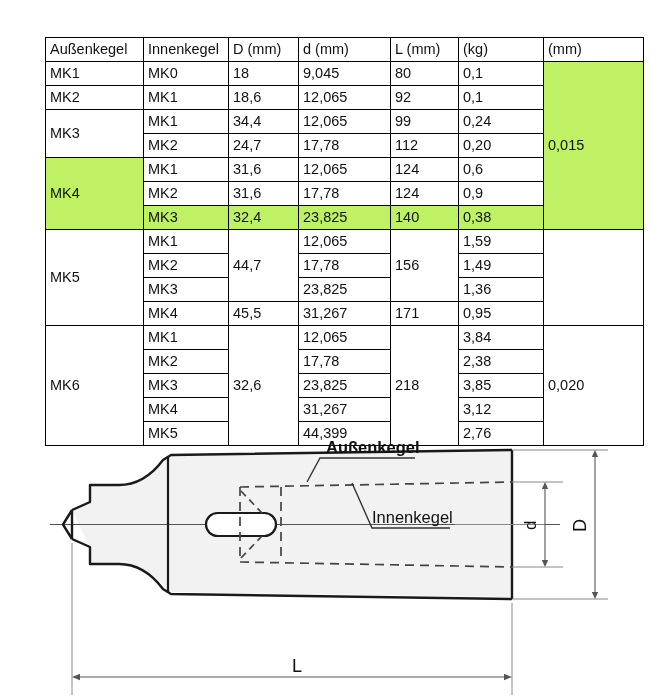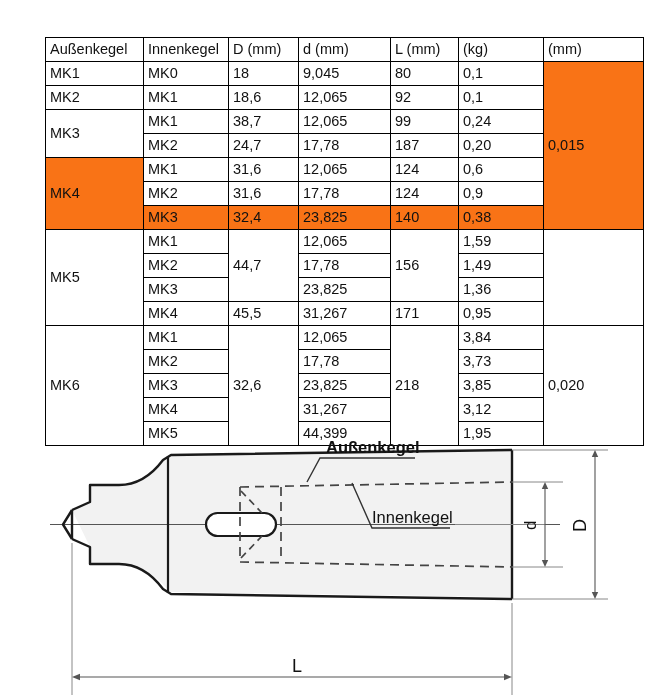--- a/index.html
+++ b/index.html
@@ -42,21 +42,21 @@
     font-family: "Liberation Sans", sans-serif;
   }
   table.spec th { font-weight: normal; }
   .c-aussen  { width: 98px; }
   .c-innen   { width: 85px; }
   .c-D       { width: 70px; }
   .c-d       { width: 92px; }
   .c-L       { width: 68px; }
   .c-kg      { width: 85px; }
   .c-tol     { width: 100px; }
-  .yellow    { background: #f97316; }
+  .yellow    { background: #bef264; }
   .blank     { }
 
   
   #drawing {
     position: absolute;
     left: 0;
     top: 425px;
     width: 650px;
     height: 275px;
   }
@@ -104,31 +104,31 @@
         <td>MK1</td>
         <td>18,6</td>
         <td>12,065</td>
         <td>92</td>
         <td>0,1</td>
       </tr>
 
       <tr>
         <td rowspan="2">MK3</td>
         <td>MK1</td>
-        <td>38,7</td>
+        <td>34,4</td>
         <td>12,065</td>
         <td>99</td>
         <td>0,24</td>
       </tr>
 
       <tr>
         <td>MK2</td>
         <td>24,7</td>
         <td>17,78</td>
-        <td>187</td>
+        <td>112</td>
         <td>0,20</td>
       </tr>
 
       <tr>
         <td class="yellow" rowspan="3">MK4</td>
         <td>MK1</td>
         <td>31,6</td>
         <td>12,065</td>
         <td>124</td>
         <td>0,6</td>
@@ -185,36 +185,36 @@
         <td>MK1</td>
         <td rowspan="5">32,6</td>
         <td>12,065</td>
         <td rowspan="5">218</td>
         <td>3,84</td>
         <td rowspan="5">0,020</td>
       </tr>
       <tr>
         <td>MK2</td>
         <td>17,78</td>
-        <td>3,73</td>
+        <td>2,38</td>
       </tr>
       <tr>
         <td>MK3</td>
         <td>23,825</td>
         <td>3,85</td>
       </tr>
       <tr>
         <td>MK4</td>
         <td>31,267</td>
         <td>3,12</td>
       </tr>
       <tr>
         <td>MK5</td>
         <td>44,399</td>
-        <td>1,95</td>
+        <td>2,76</td>
       </tr>
     </tbody>
   </table>
 </div>
 
 <div id="drawing">
   <svg width="650" height="275" viewBox="0 0 650 275" xmlns="http://www.w3.org/2000/svg">
 
     <path d="M 72,85 L 90,77 L 90,60 L 118,60
              C 135,60 150,52 163,35

